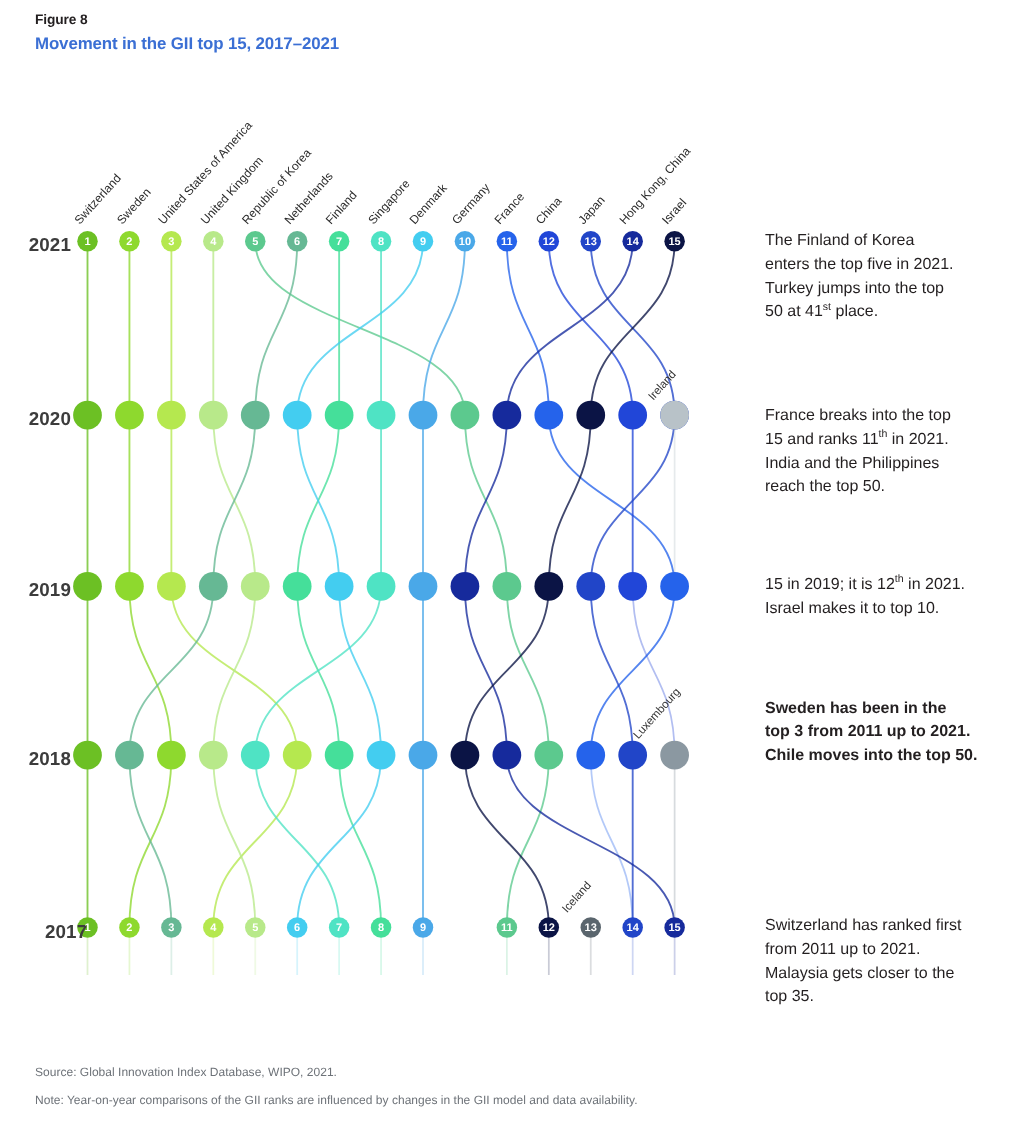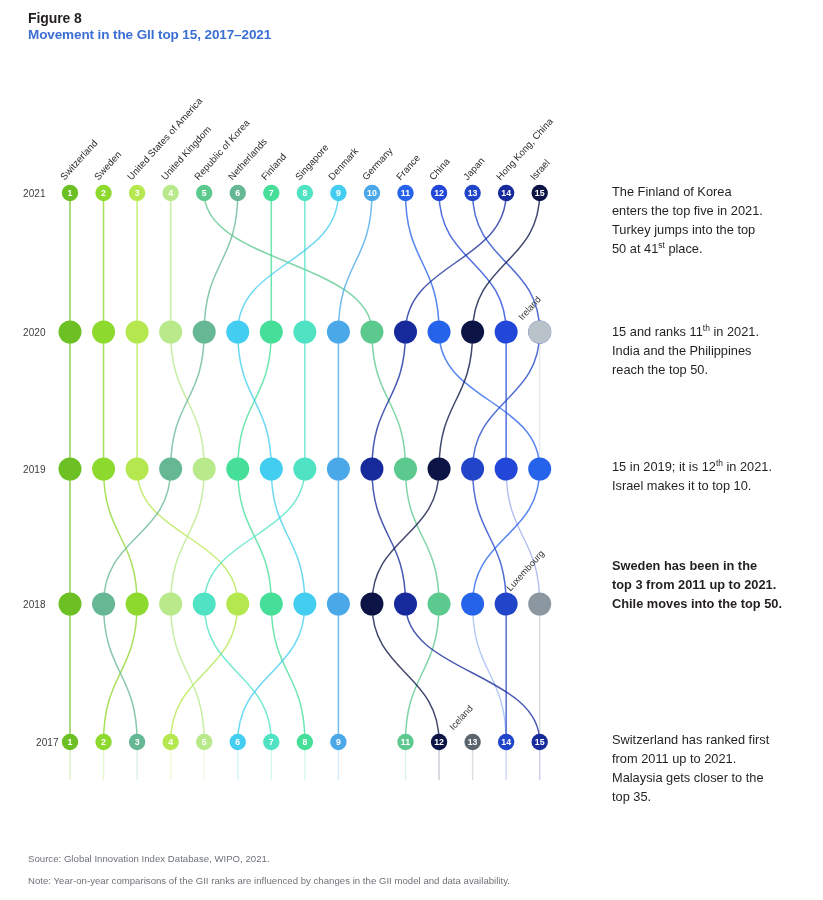--- a/index.html
+++ b/index.html
@@ -9,43 +9,43 @@
     height: 900px;
     background: #ffffff;
     font-family: "Liberation Sans", sans-serif;
     color: #231f20;
     position: relative;
     overflow: hidden;
   }
   #fig-title {
     position: absolute;
     left: 28px; top: 10px;
-    font-size: 14px;
+    font-size: 11px;
     font-weight: bold;
     color: #231f20;
     letter-spacing: -0.1px;
   }
   #fig-subtitle {
     position: absolute;
     left: 28px; top: 27px;
     font-size: 13.5px;
     font-weight: bold;
     color: #3b6fd4;
     letter-spacing: -0.1px;
   }
   #plot {
     position: absolute;
     left: 0; top: 0;
     width: 823px; height: 900px;
   }
   svg.layer { position: absolute; left:0; top:0; width: 823px; height: 900px; overflow: visible; }
   .ylabel {
     position: absolute;
-    font-size: 10px;
-    font-weight: normal;
+    font-size: 15px;
+    font-weight: bold;
     color: #3c3c3c;
     letter-spacing: 0.1px;
     white-space: nowrap;
   }
   .colhead {
     position: absolute;
     font-size: 9.6px;
     color: #2b2b2b;
     white-space: nowrap;
     transform-origin: left bottom;
@@ -301,20 +301,21 @@
     <div class="inline-lbl" style="left: 524px; top: 312px;">Ireland</div>
     <div class="inline-lbl" style="left: 512px; top: 583px;">Luxembourg</div>
     <div class="inline-lbl" style="left: 455px; top: 722px;">Iceland</div>
     <div class="note" style="left: 612px; top: 182px;">
       <div>The Finland of Korea</div>
       <div>enters the top five in 2021.</div>
       <div>Turkey jumps into the top</div>
       <div>50 at 41<sup>st</sup> place.</div>
     </div>
     <div class="note" style="left: 612px; top: 322px;">
+      <div>France breaks into the top</div>
       <div>15 and ranks 11<sup>th</sup> in 2021.</div>
       <div>India and the Philippines</div>
       <div>reach the top 50.</div>
     </div>
     <div class="note" style="left: 612px; top: 457px;">
       <div>15 in 2019; it is 12<sup>th</sup> in 2021.</div>
       <div>Israel makes it to top 10.</div>
     </div>
     <div class="note" style="left: 612px; top: 556px; font-weight: bold;">
       <div>Sweden has been in the</div>

